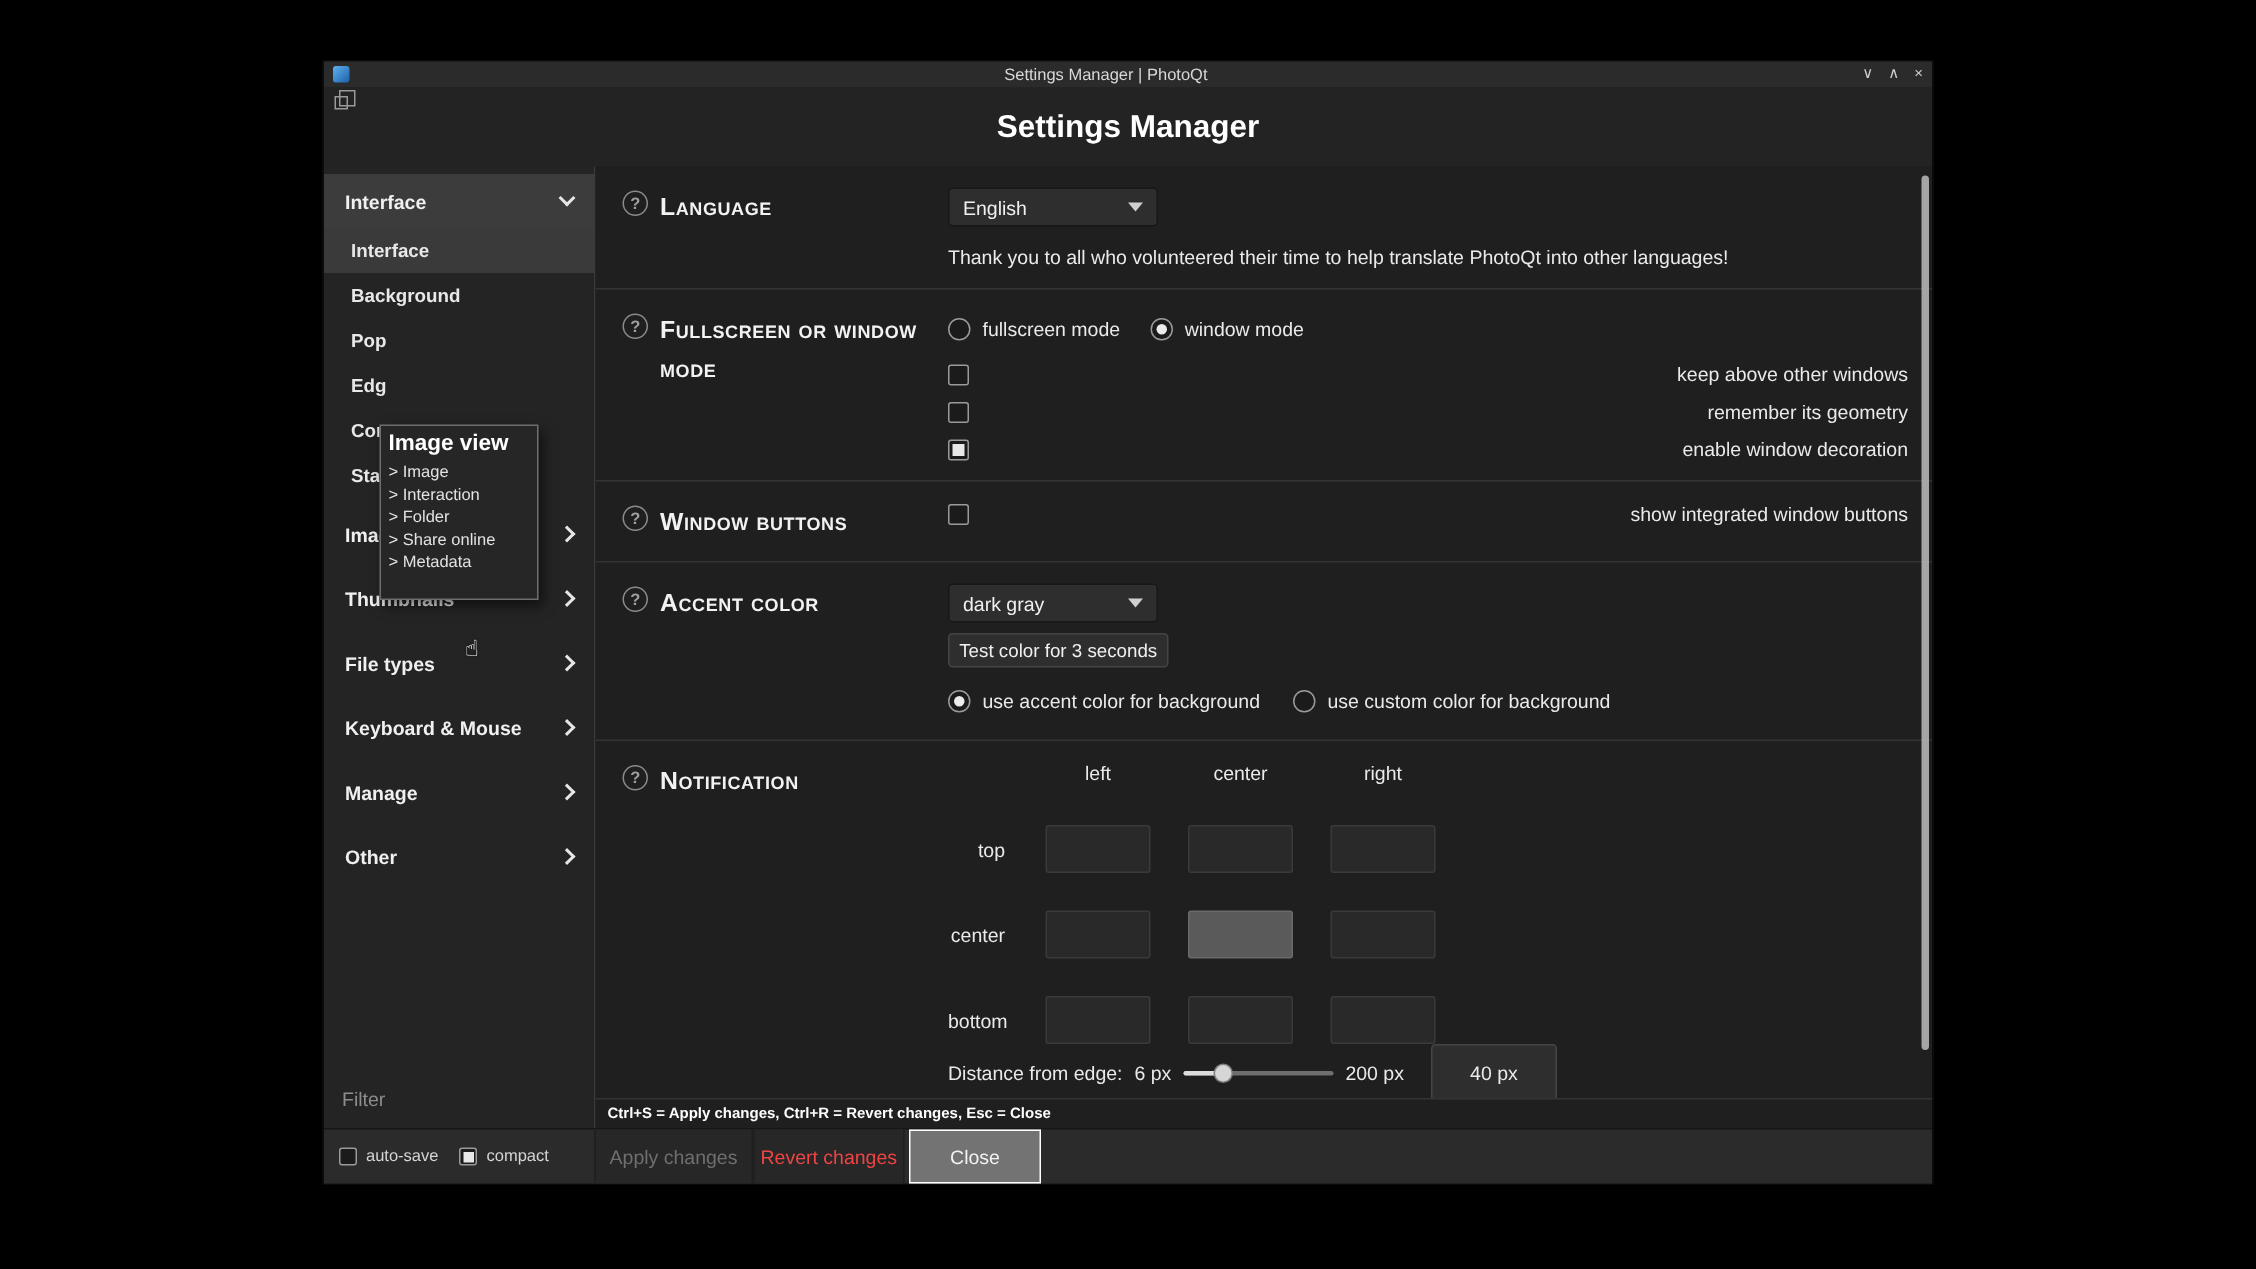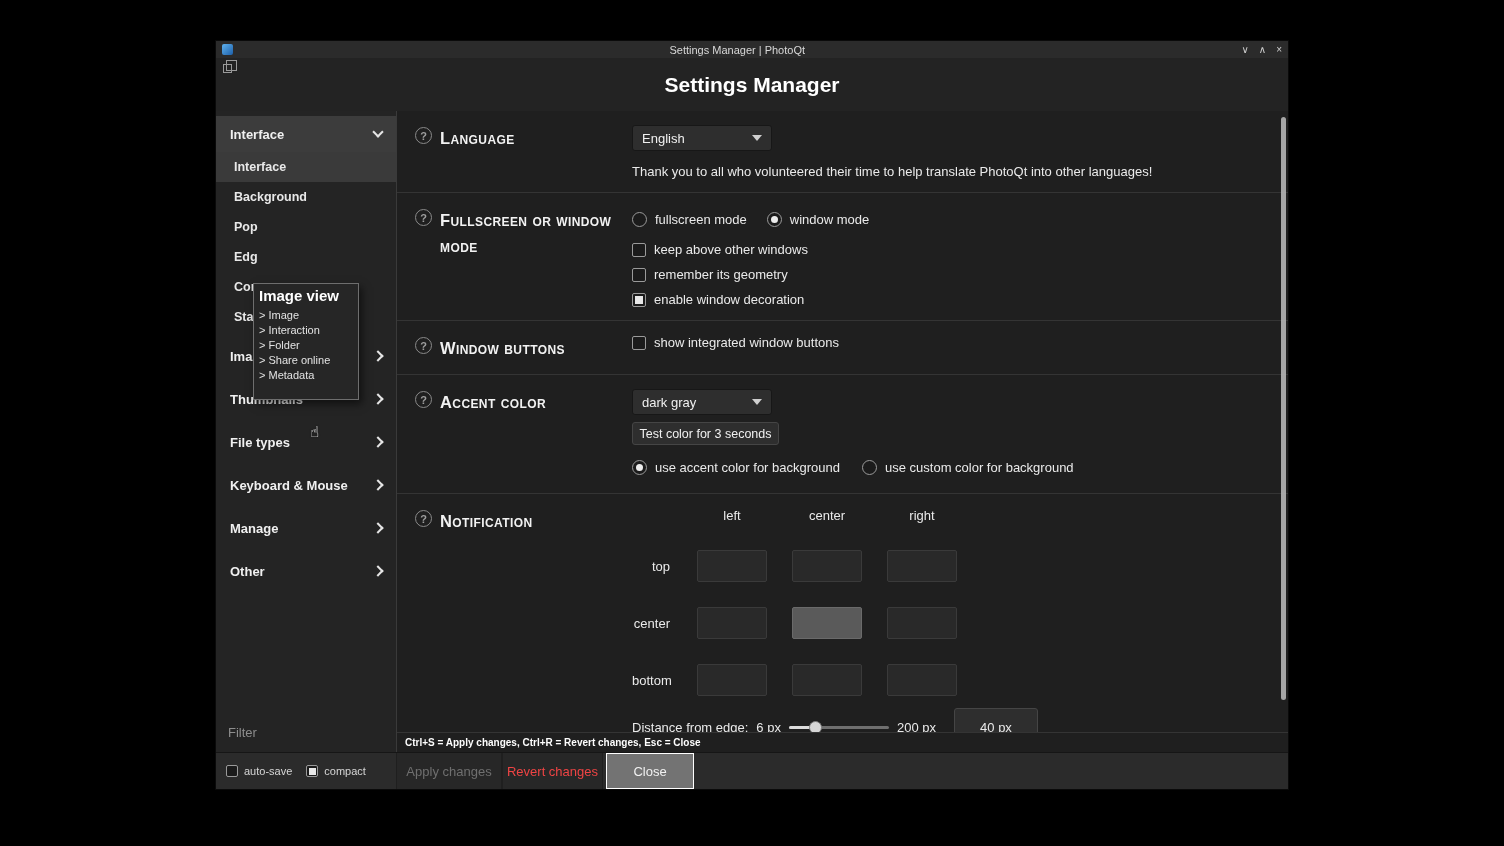--- a/index.html
+++ b/index.html
@@ -69,42 +69,42 @@
   .sec-content { flex:1; display:flex; flex-direction:column; }
 
   .dropdown { width:140px; height:26px; background:#2e2e2e; border:1px solid #171717;
     border-radius:3px; display:flex; align-items:center; justify-content:space-between;
     padding:0 9px; font-size:13px; color:#f0f0f0; }
   .dd-arrow { width:0; height:0; border-left:5px solid transparent; border-right:5px solid transparent;
     border-top:6px solid #cfcfcf; }
   .note { margin-top:13px; font-size:13px; color:#eaeaea; }
 
   .optrow { display:flex; align-items:center; gap:24px; min-height:25px; }
-  .opt { display:flex; align-items:center; gap:8px; font-size:13px; color:#eaeaea; }
+  .opt { display:flex; align-items:center; gap:8px; font-size:13px; color:#eaeaea;justify-content:space-between; }
   .rb { width:15px; height:15px; border:1.5px solid #9a9a9a; border-radius:50%; background:#1b1b1b;
     display:inline-flex; align-items:center; justify-content:center; flex:0 0 auto; }
   .rb.checked::after { content:''; width:7px; height:7px; border-radius:50%; background:#ececec; }
   .cb { width:14px; height:14px; border:1px solid #9a9a9a; border-radius:2px; background:#1b1b1b;
     display:inline-flex; align-items:center; justify-content:center; flex:0 0 auto; }
   .cb.checked::after { content:''; width:8px; height:8px; background:#e8e8e8; }
   .vgap { margin-top:10px; }
 
   .btn-test { margin-top:7px; width:147px; height:23px; background:#2e2e2e; border:1px solid #454545;
     border-radius:3px; color:#f0f0f0; font-size:12.5px; display:flex; align-items:center;
     justify-content:center; }
 
   
   .ngrid { display:grid; grid-template-columns:40px 70px 70px 70px; column-gap:5px; row-gap:7px;
     align-items:center;gap:25px; }
   .gh { font-size:13px; color:#eaeaea; text-align:center; padding-bottom:2px; }
   .rh { font-size:13px; color:#eaeaea; text-align:right; padding-right:2px; }
   .ncell { width:70px; height:32px; background:#292929; border:1px solid #3a3a3a; border-radius:2px; }
   .ncell.selected { background:#5a5a5a; border-color:#6a6a6a; }
 
-  .distrow { display:flex; align-items:center; margin-top:12px; gap:8px; font-size:13px; color:#eaeaea; }
+  .distrow { display:flex; align-items:center; gap:8px; font-size:13px; color:#eaeaea; }
   .slider { position:relative; width:100px; height:13px; display:flex; align-items:center; }
   .slider .track { width:100%; height:3px; background:#6f6f6f; border-radius:2px; }
   .slider .fill { position:absolute; left:0; top:5px; width:26%; height:3px; background:#dcdcdc;
     border-radius:2px; }
   .slider .handle { position:absolute; left:calc(26% - 6px); top:0; width:13px; height:13px;
     border-radius:50%; background:#d6d6d6; border:1px solid #7c7c7c; }
   .valbox { margin-left:10px; width:84px; height:39px; background:#2e2e2e; border:1px solid #454545;
     border-radius:3px; display:flex; align-items:center; justify-content:center; font-size:13px; }
   .nativerow { margin-top:10px; }
 

